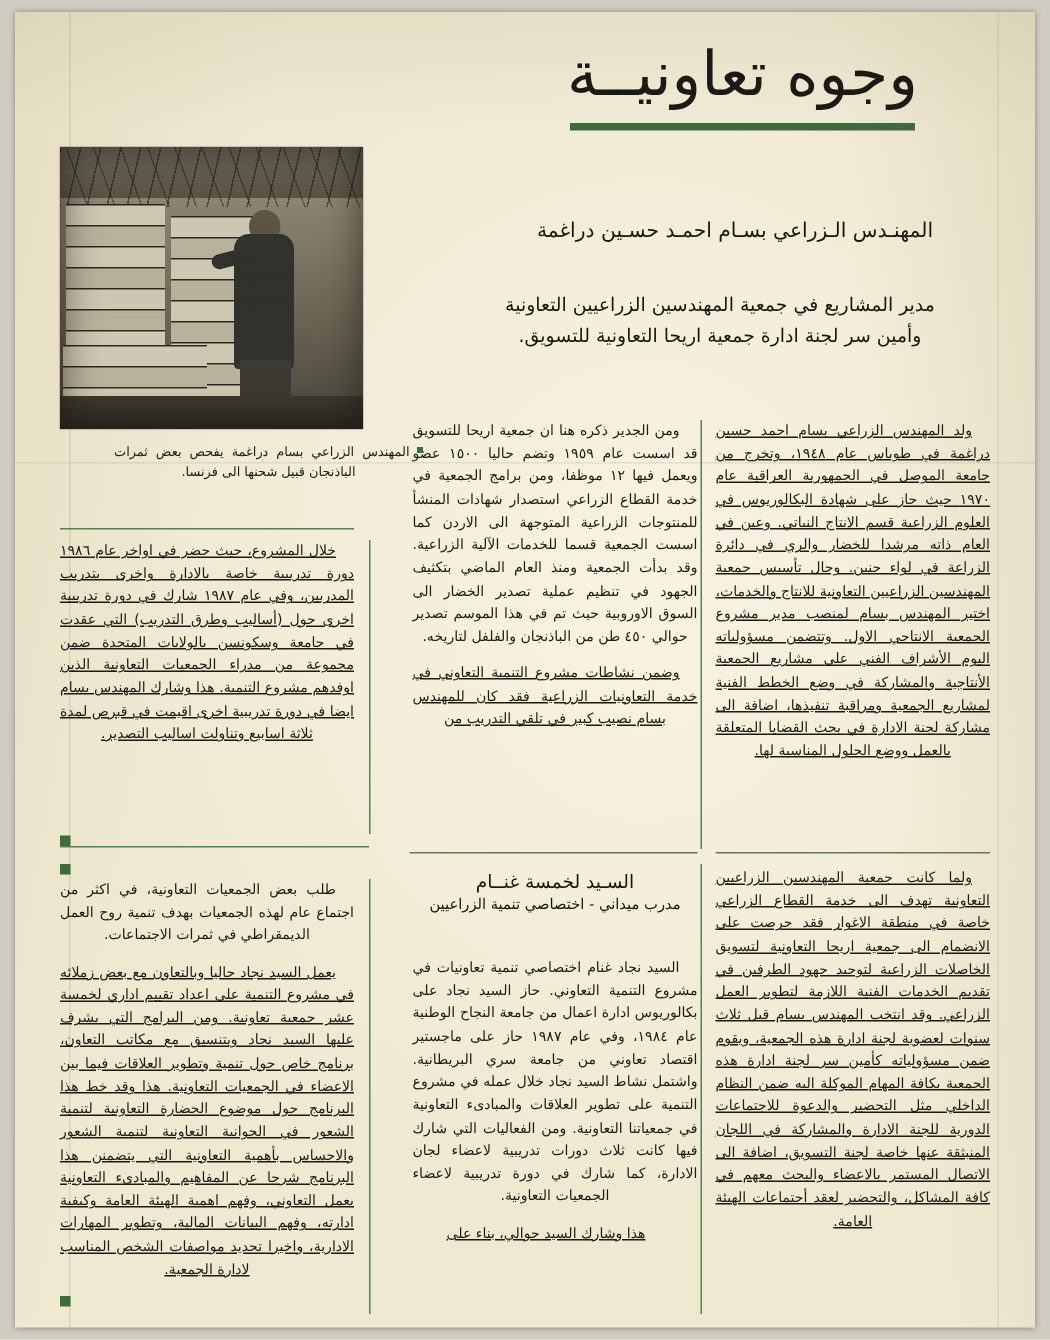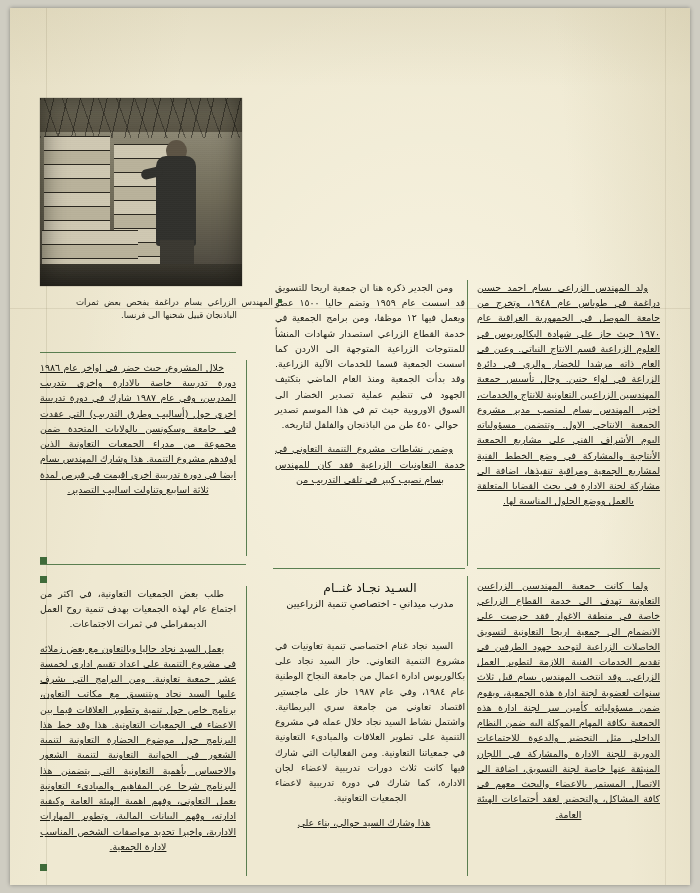--- a/index.html
+++ b/index.html
@@ -130,21 +130,30 @@
 </style>
 </head>
 <body>
 
 <div id="page">
 
   <div class="crease c1"></div>
   <div class="crease c2"></div>
   <div class="hcrease" style="top:300px;"></div>
 
-
+  <div id="masthead">
+    <div id="title">وجوه تعاونيــة</div>
+    <div id="title-rule"></div>
+  </div>
+
+  <div id="byline">المهنـدس الـزراعي بسـام احمـد حسـين دراغمة</div>
+  <div id="role">
+    <div>مدير المشاريع في جمعية المهندسين الزراعيين التعاونية</div>
+    <div>وأمين سر لجنة ادارة جمعية اريحا التعاونية للتسويق.</div>
+  </div>
 
   <div id="photo-box">
     <div class="ph" id="ph-wall"></div>
     <div class="ph" id="ph-sky"></div>
     <div class="ph" id="ph-roof"></div>
     <div class="ph" id="ph-roof2"></div>
 
     <div id="stackL">
       <div class="row" style="top:0"></div>
         <div class="row" style="top:14px"></div>
@@ -210,21 +219,21 @@
   <div class="col" id="col-right2">
     <p>ولما كانت جمعية المهندسين الزراعيين التعاونية تهدف الى خدمة القطاع الزراعي خاصة في منطقة الاغوار فقد حرصت على الانضمام الى جمعية اريحا التعاونية لتسويق الخاصلات الزراعية لتوحيد جهود الطرفين في تقديم الخدمات الفنية اللازمة لتطوير العمل الزراعي. وقد انتخب المهندس بسام قبل ثلاث سنوات لعضوية لجنة ادارة هذه الجمعية، ويقوم ضمن مسؤولياته كأمين سر لجنة ادارة هذه الجمعية بكافة المهام الموكلة اليه ضمن النظام الداخلي مثل التحضير والدعوة للاجتماعات الدورية للجنة الادارة والمشاركة في اللجان المنبثقة عنها خاصة لجنة التسويق، اضافة الى الاتصال المستمر بالاعضاء والبحث معهم في كافة المشاكل، والتحضير لعقد أجتماعات الهيئة العامة.</p>
   </div>
 
   <div class="col" id="col-mid">
     <p>ومن الجدير ذكره هنا ان جمعية اريحا للتسويق قد اسست عام ١٩٥٩ وتضم حاليا ١٥٠٠ عضو ويعمل فيها ١٢ موظفا، ومن برامج الجمعية في خدمة القطاع الزراعي استصدار شهادات المنشأ للمنتوجات الزراعية المتوجهة الى الاردن كما اسست الجمعية قسما للخدمات الآلية الزراعية. وقد بدأت الجمعية ومنذ العام الماضي بتكثيف الجهود في تنظيم عملية تصدير الخضار الى السوق الاوروبية حيث تم في هذا الموسم تصدير حوالي ٤٥٠ طن من الباذنجان والفلفل لتاريخه.</p>
     <p>وضمن نشاطات مشروع التنمية التعاوني في خدمة التعاونيات الزراعية فقد كان للمهندس بسام نصيب كبير في تلقي التدريب من</p>
   </div>
 
   <div id="mid-head">
-    <div class="sechead">السـيد نجـاد غنــام</div>
+    <div class="sechead">السـيد لخمسة غنــام</div>
     <div class="subhead">مدرب ميداني - اختصاصي تنمية الزراعيين</div>
   </div>
 
   <div class="col" id="col-mid2">
     <p>السيد نجاد غنام اختصاصي تنمية تعاونيات في مشروع التنمية التعاوني. حاز السيد نجاد على بكالوريوس ادارة اعمال من جامعة النجاح الوطنية عام ١٩٨٤، وفي عام ١٩٨٧ حاز على ماجستير اقتصاد تعاوني من جامعة سري البريطانية. واشتمل نشاط السيد نجاد خلال عمله في مشروع التنمية على تطوير العلاقات والمبادىء التعاونية في جمعياتنا التعاونية. ومن الفعاليات التي شارك فيها كانت ثلاث دورات تدريبية لاعضاء لجان الادارة، كما شارك في دورة تدريبية لاعضاء الجمعيات التعاونية.</p>
     <p>هذا وشارك السيد حوالي، بناء على</p>
   </div>
 
   <div class="col" id="col-left">
     <p>خلال المشروع، حيث حضر في اواخر عام ١٩٨٦ دورة تدريبية خاصة بالادارة واخرى بتدريب المدربين، وفي عام ١٩٨٧ شارك في دورة تدريبية اخرى حول (أساليب وطرق التدريب) التي عقدت في جامعة وسكونسن بالولايات المتحدة ضمن مجموعة من مدراء الجمعيات التعاونية الذين اوفدهم مشروع التنمية. هذا وشارك المهندس بسام ايضا في دورة تدريبية اخرى اقيمت في قبرص لمدة ثلاثة اسابيع وتناولت اساليب التصدير.</p>

